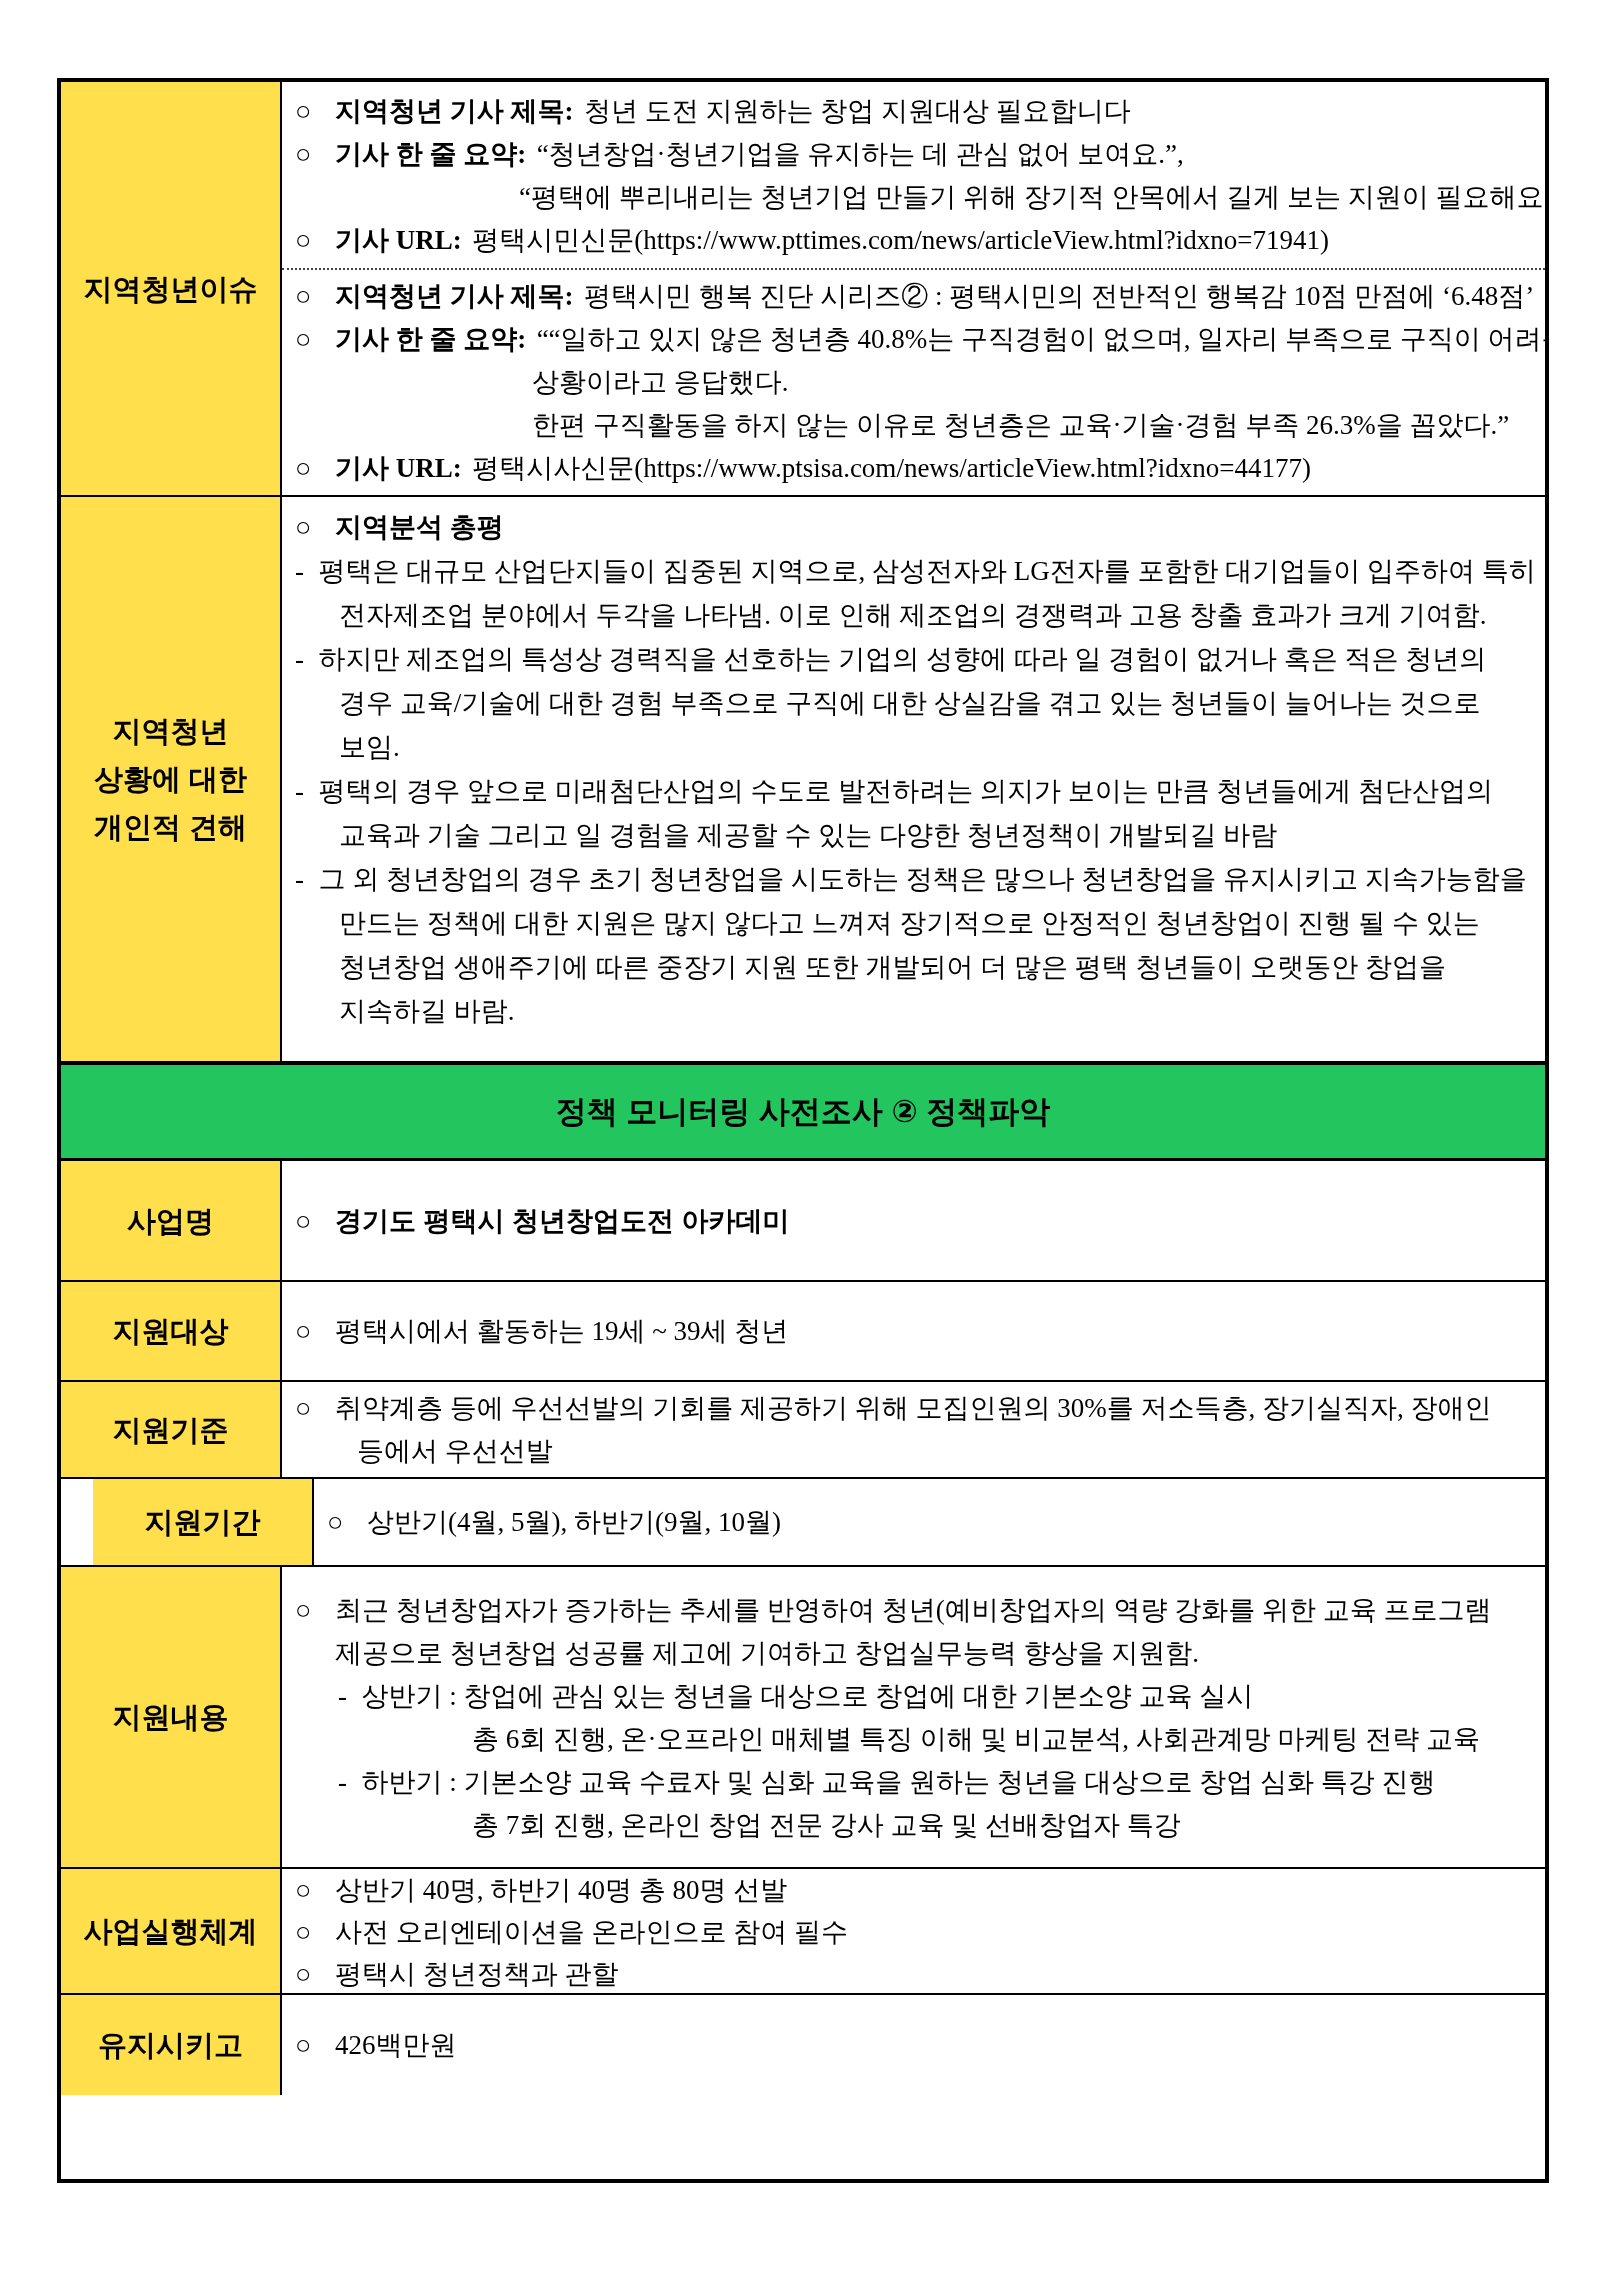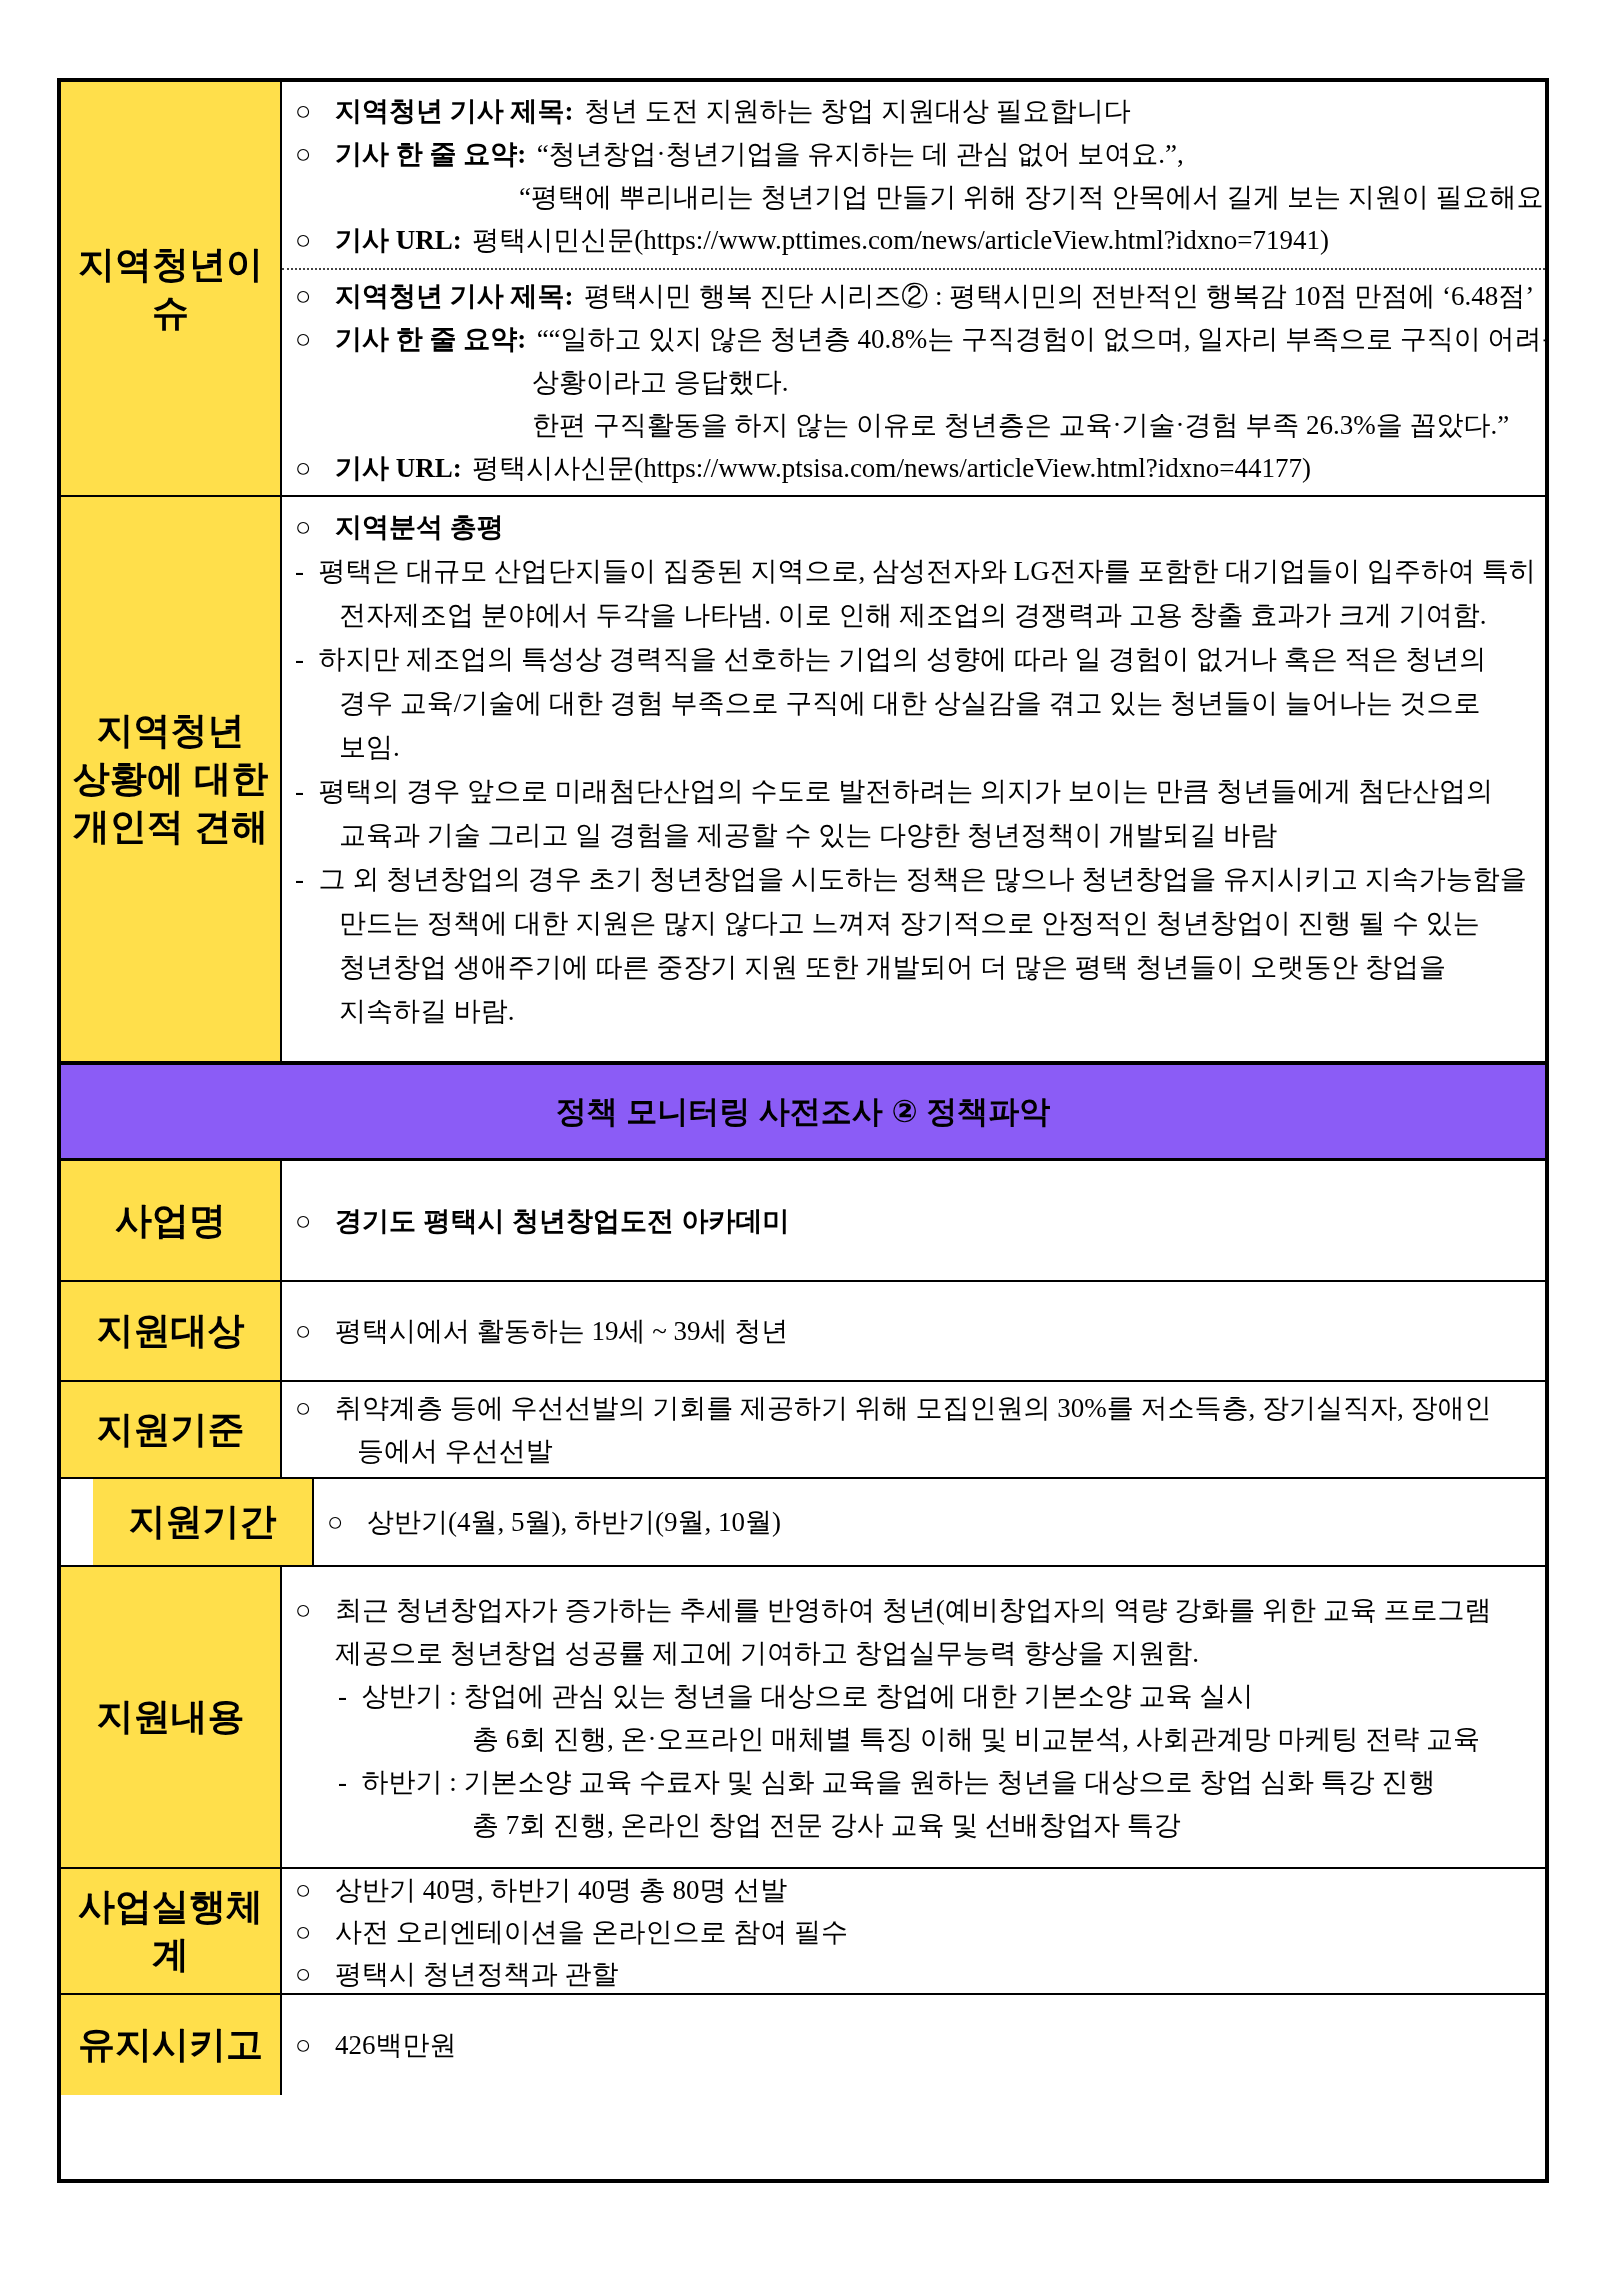--- a/index.html
+++ b/index.html
@@ -41,36 +41,36 @@
     flex: none;
     background: #FFDF4B;
     border-right: 2.6px solid #000000;
     display: flex;
     flex-direction: column;
     align-items: center;
     justify-content: center;
     text-align: center;
     font-family: "Liberation Sans", "DejaVu Sans", sans-serif;
     font-weight: 700;
-    font-size: 37px;
+    font-size: 29px;
     line-height: 48px;
   }
   .content-cell {
     flex: 1;
     padding: 7.8px 19.5px 6.5px 13px;
     display: flex;
     flex-direction: column;
     justify-content: center;
     overflow: hidden;
   }
   .content-cell.top-align { justify-content: flex-start; }
 
   .banner-cell {
     flex: 1;
-    background: #8b5cf6;
+    background: #22c55e;
     display: flex;
     align-items: center;
     justify-content: center;
     font-family: "Liberation Sans", "DejaVu Sans", sans-serif;
     font-weight: 700;
     font-size: 31px;
   }
 
   .bline { display: flex; line-height: 43px; white-space: nowrap; }
   .bullet {

